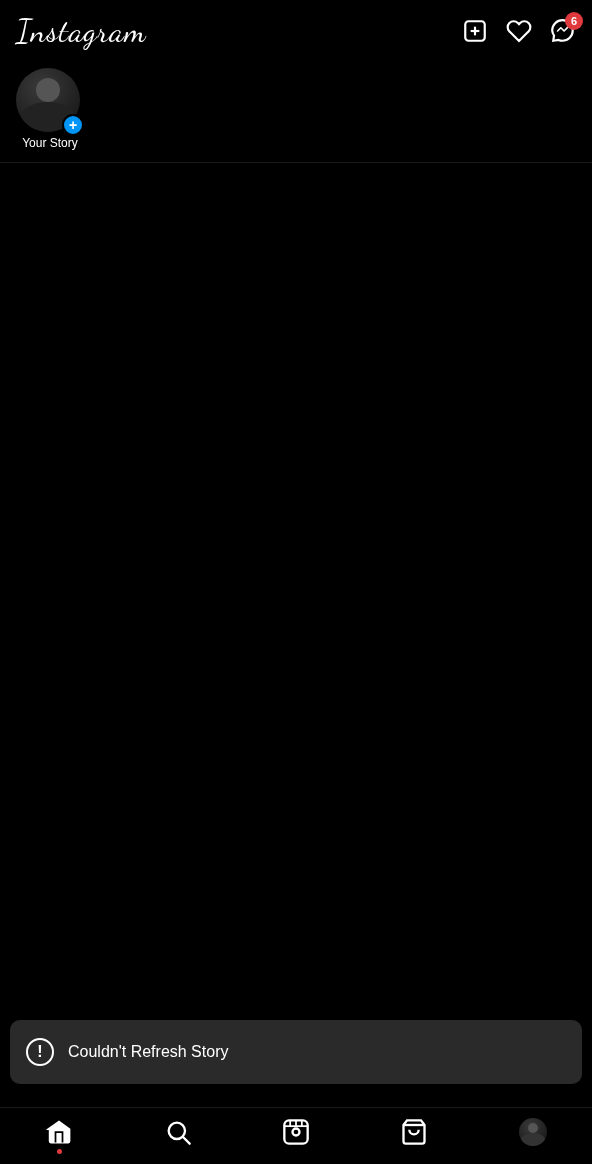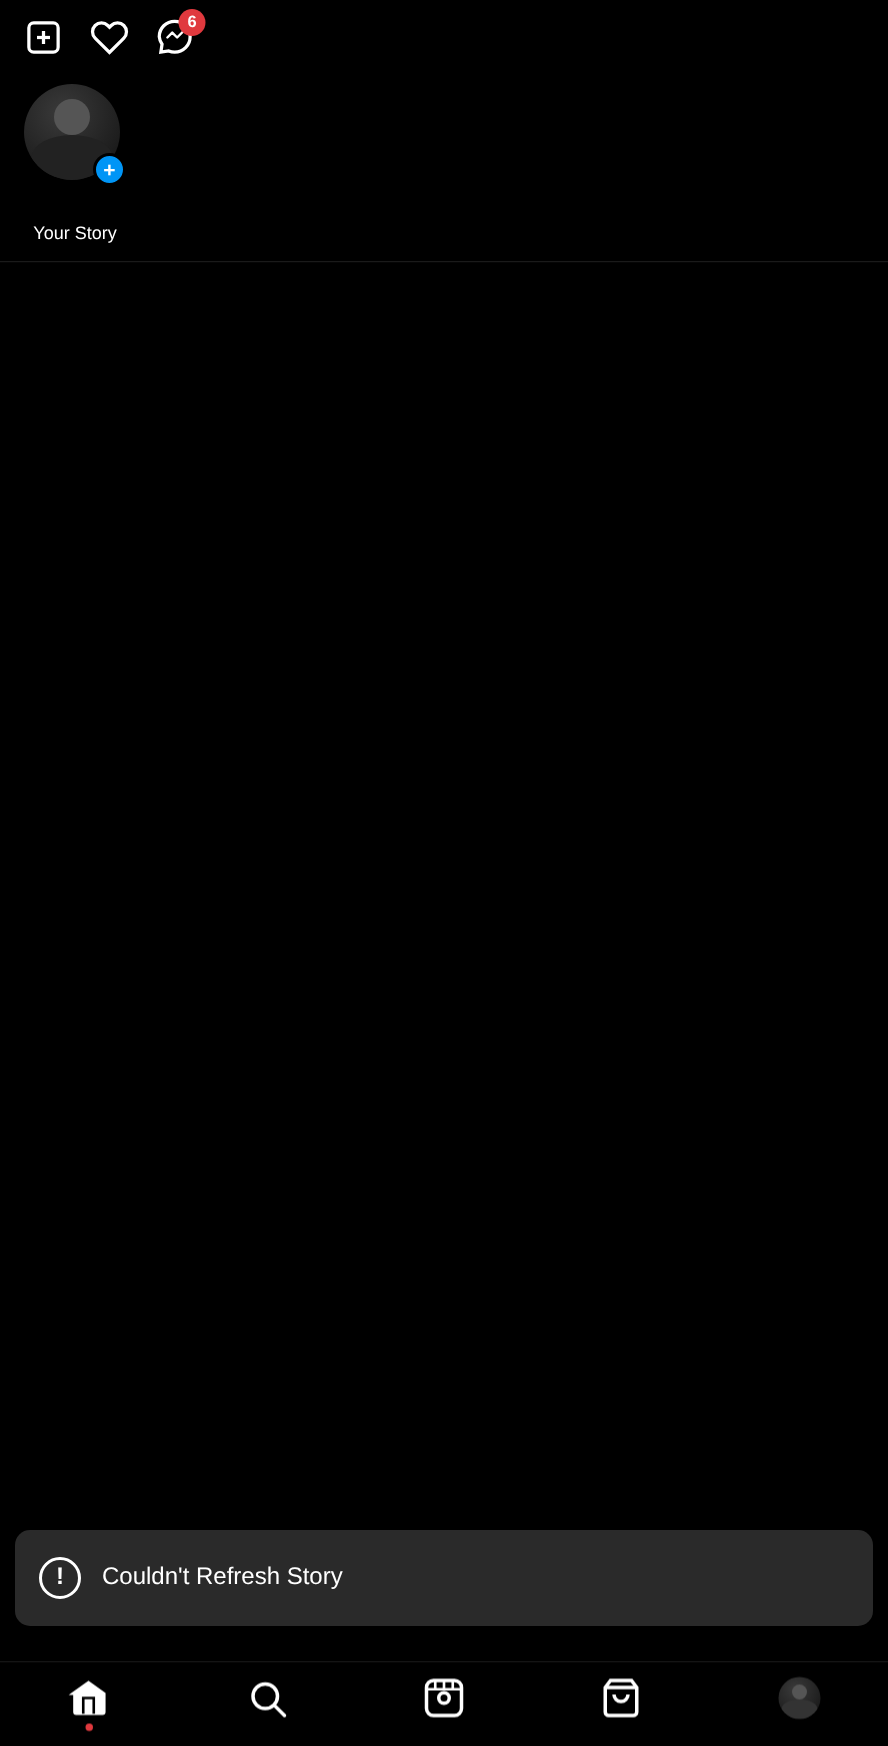--- a/index.html
+++ b/index.html
@@ -66,21 +66,21 @@
 
     
     .stories-section {
       padding: 10px 14px 12px 14px;
       border-bottom: 1px solid #1a1a1a;
     }
     .story-item {
       display: flex;
       flex-direction: column;
       align-items: center;
-      gap: 24px;
+      gap: 0;
       width: 72px;
     }
     .story-avatar-wrap {
       position: relative;
       width: 68px;
       height: 68px;
     }
     .story-avatar {
       width: 64px;
       height: 64px;
@@ -243,20 +243,21 @@
       width: 24px;
       height: 13px;
       border-radius: 50% 50% 0 0;
       background: #333;
     }
   </style>
 </head>
 <body>
 
 <header class="header">
+  <span class="header-logo">Instagram</span>
   <div class="header-icons">
     <div class="header-icon">
 
       <svg viewBox="0 0 24 24">
         <rect x="3" y="3" width="18" height="18" rx="3" stroke="#fff" stroke-width="2" fill="none"></rect>
         <line x1="12" y1="8" x2="12" y2="16" stroke="#fff" stroke-width="2"></line>
         <line x1="8" y1="12" x2="16" y2="12" stroke="#fff" stroke-width="2"></line>
       </svg>
     </div>
     <div class="header-icon">

